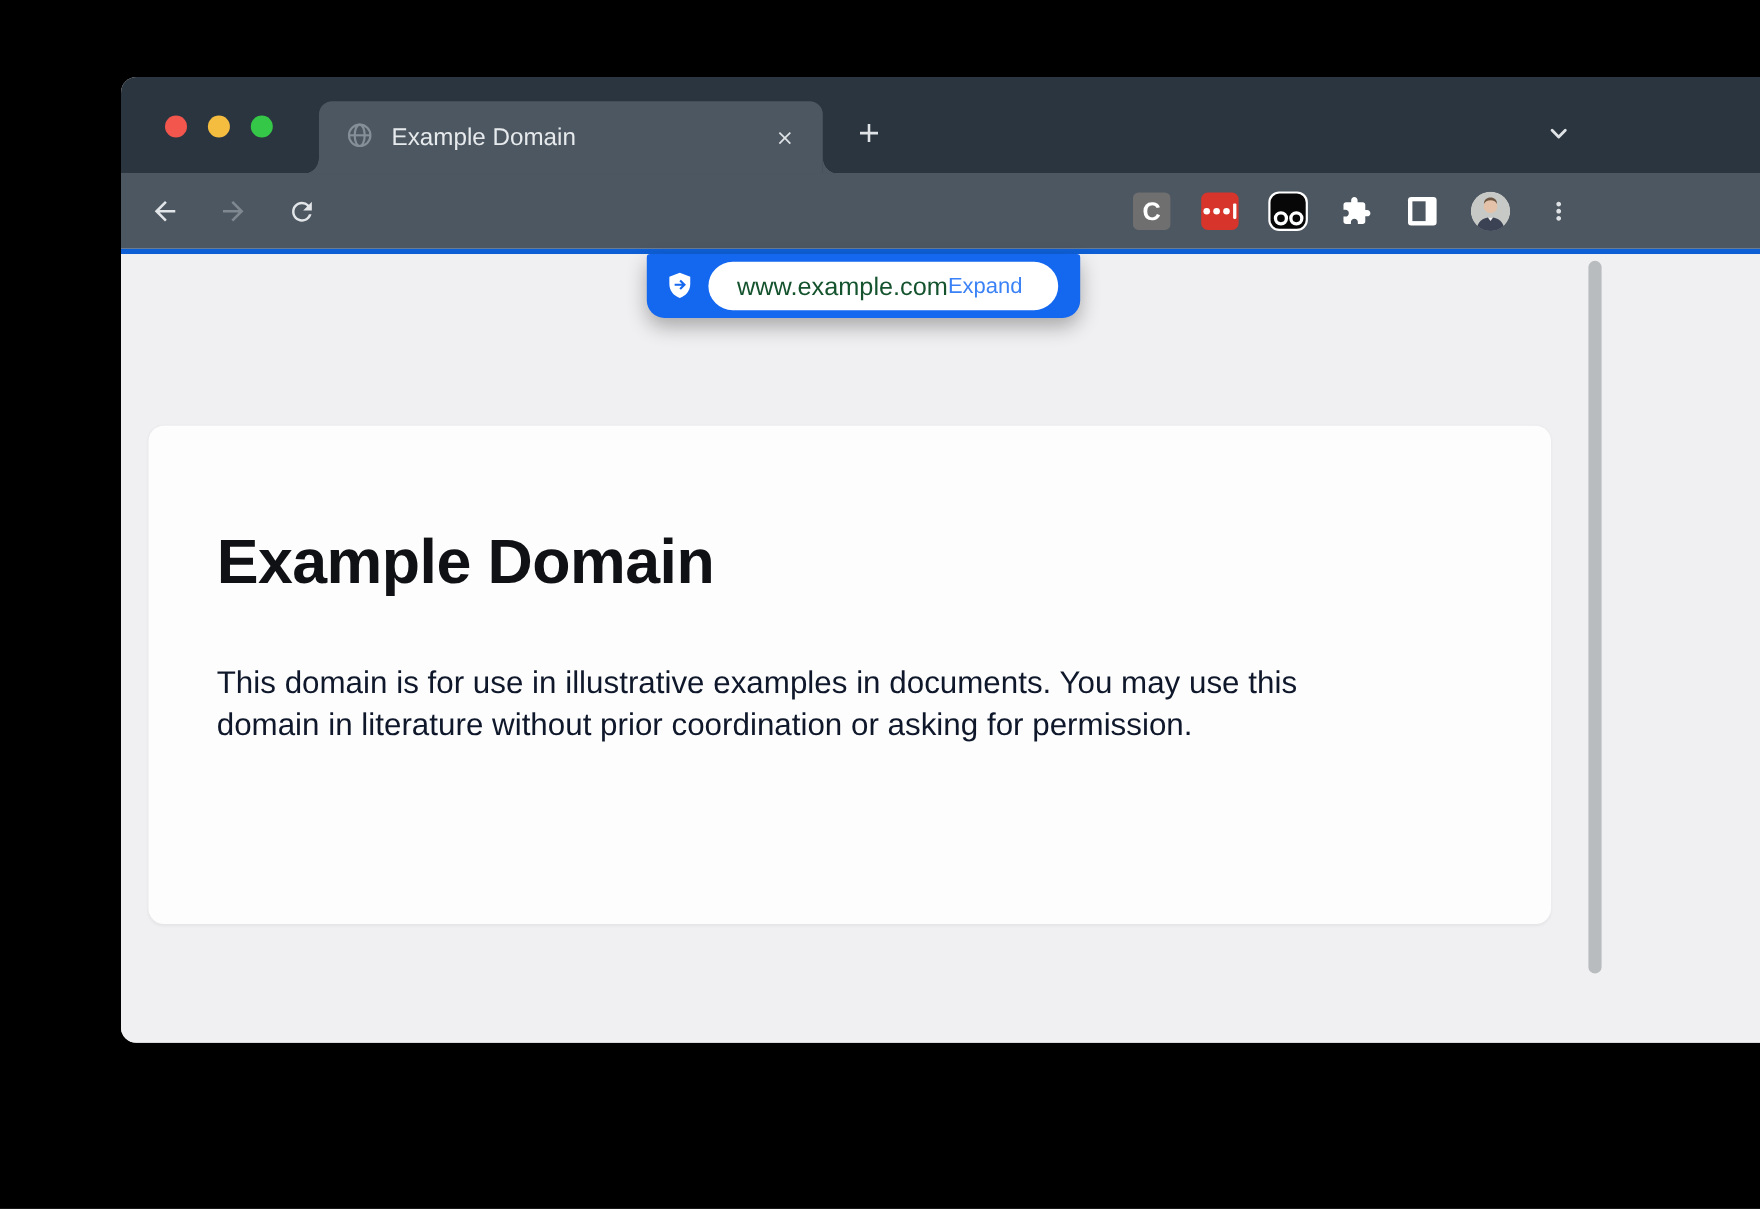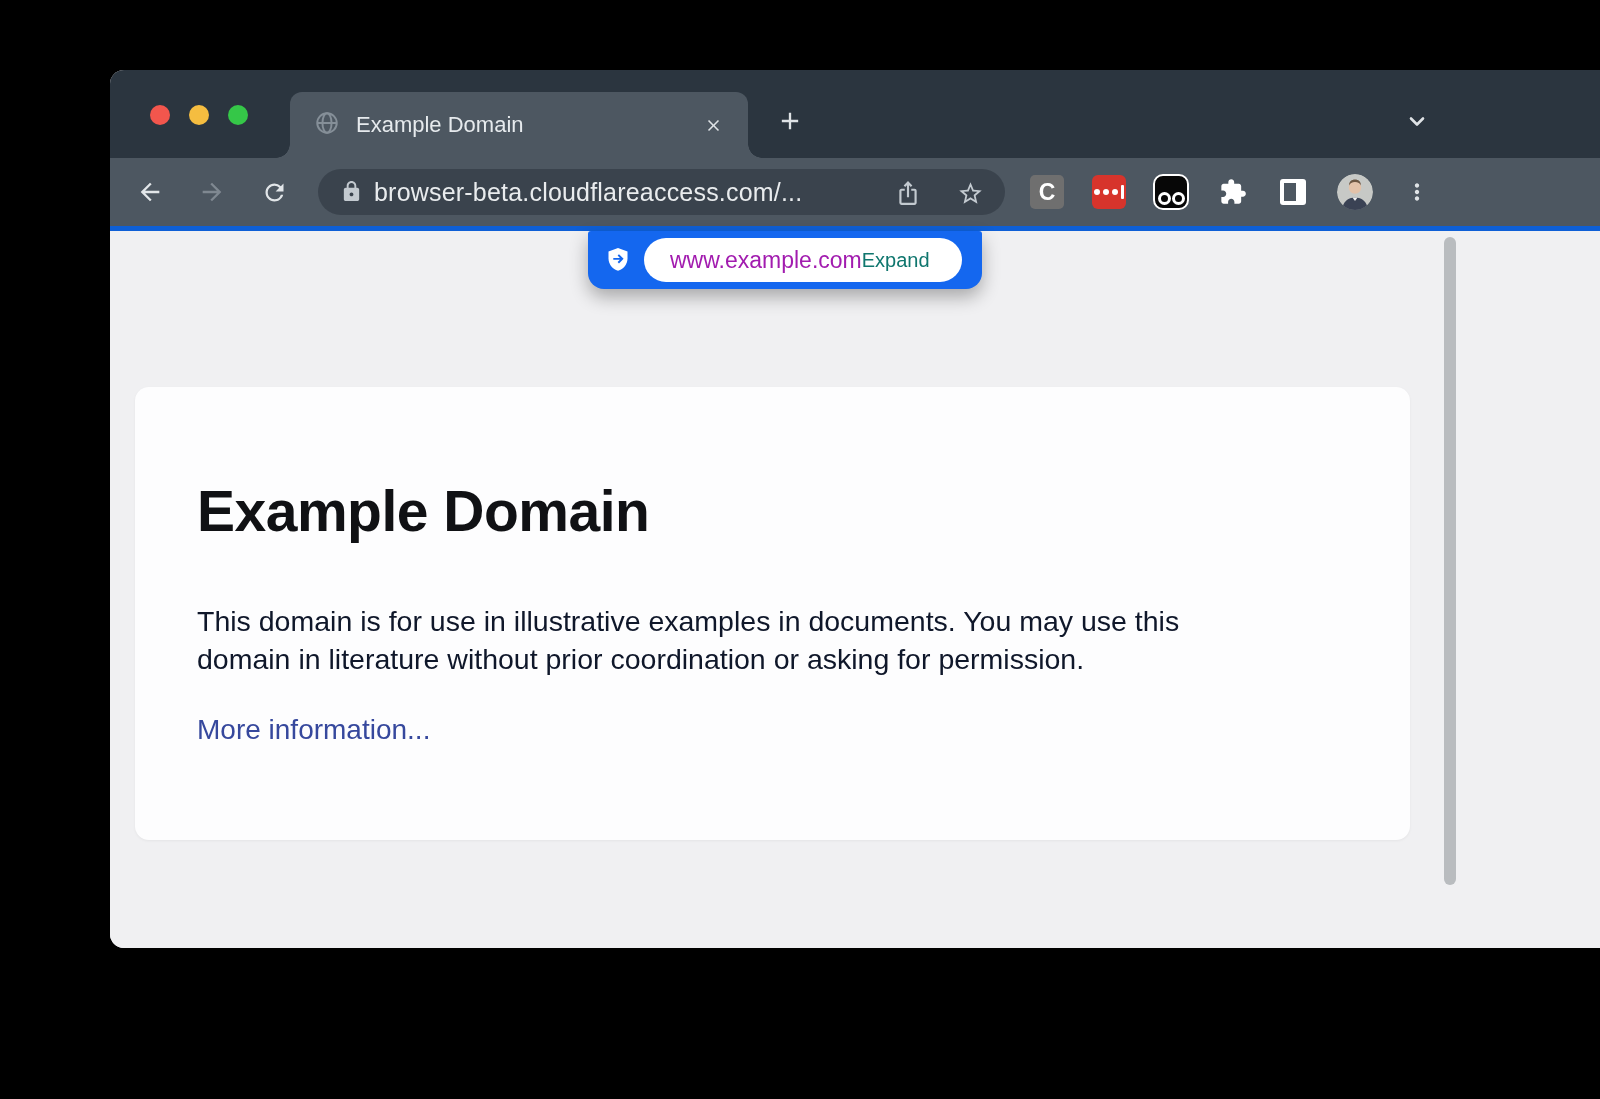--- a/index.html
+++ b/index.html
@@ -89,22 +89,22 @@
   .iso {
     position:absolute; left:478px; top:0; width:394px; height:58px;
     background:#1467ef; border-radius:3px 3px 16px 16px;
     box-shadow:0 8px 18px rgba(0,0,0,.30); cursor:pointer;
   }
   .iso .shield { position:absolute; left:16px; top:15px; }
   .iso .hostpill {
     position:absolute; left:56px; top:7px; width:318px; height:44px;
     background:#fff; border-radius:22px; display:flex; align-items:center;
   }
-  .iso .host   { margin-left:26px; font-size:23px; color:#a21caf; }
-  .iso .expand { margin-left:auto; margin-right:36px; font-size:20px; color:#0f766e; }
+  .iso .host   { margin-left:26px; font-size:23px; color:#14532d; }
+  .iso .expand { margin-left:auto; margin-right:36px; font-size:20px; color:#3b82f6; }
 
   .card {
     position:absolute; left:25px; top:156px; width:1275px; height:453px;
     background:#fdfdfe; border-radius:14px; box-shadow:0 1px 3px rgba(0,0,0,.05);
   }
   .card h1 {
     margin:96px 0 0 62px; font-size:57px; line-height:1; font-weight:bold;
     color:#101114; letter-spacing:-0.5px;
   }
   .card .body { margin:62px 62px 0 62px; font-size:28.5px; line-height:38px; color:#0f172a; }
@@ -170,38 +170,20 @@
       <svg width="28" height="28" viewBox="0 0 24 24" fill="#7f8891">
         <path d="M4 13h12.17l-5.59 5.59L12 20l8-8-8-8-1.41 1.41L16.17 11H4v2z"></path>
       </svg>
     </div>
     <div class="icon-btn btn-reload">
       <svg width="27" height="27" viewBox="0 0 24 24" fill="#e2e6e9">
         <path d="M17.65 6.35A7.95 7.95 0 0 0 12 4c-4.42 0-7.99 3.58-7.99 8s3.57 8 7.99 8c3.73 0 6.84-2.55 7.73-6h-2.08A5.99 5.99 0 0 1 12 18c-3.31 0-6-2.69-6-6s2.69-6 6-6c1.66 0 3.14.69 4.22 1.78L13 11h7V4l-2.35 2.35z"></path>
       </svg>
     </div>
 
-    <div class="urlbar">
-      <span class="lock">
-        <svg width="23" height="23" viewBox="0 0 24 24" fill="#c3cad0">
-          <path d="M18 8h-1V6c0-2.76-2.24-5-5-5S7 3.24 7 6v2H6c-1.1 0-2 .9-2 2v10c0 1.1.9 2 2 2h12c1.1 0 2-.9 2-2V10c0-1.1-.9-2-2-2zm-6 9c-1.1 0-2-.9-2-2s.9-2 2-2 2 .9 2 2-.9 2-2 2zM9 8V6c0-1.66 1.34-3 3-3s3 1.34 3 3v2H9z"></path>
-        </svg>
-      </span>
-      <span class="url-text">browser-beta.cloudflareaccess.com/...</span>
-      <span class="share">
-        <svg width="26" height="26" viewBox="0 0 24 24" fill="#c3cad0">
-          <path d="M16 5l-1.42 1.42-1.59-1.59V16h-1.98V4.83L9.42 6.42 8 5l4-4 4 4zm4 5v11c0 1.1-.9 2-2 2H6a2 2 0 0 1-2-2V10c0-1.11.89-2 2-2h3v2H6v11h12V10h-3V8h3a2 2 0 0 1 2 2z"></path>
-        </svg>
-      </span>
-      <span class="star">
-        <svg width="27" height="27" viewBox="0 0 24 24" fill="#c3cad0">
-          <path d="M22 9.24l-7.19-.62L12 2 9.19 8.63 2 9.24l5.46 4.73L5.82 21 12 17.27 18.18 21l-1.63-7.03L22 9.24zM12 15.4l-3.76 2.27 1-4.28-3.32-2.88 4.38-.38L12 6.1l1.71 4.04 4.38.38-3.32 2.88 1 4.28L12 15.4z"></path>
-        </svg>
-      </span>
-    </div>
 
     <div class="ext ext-c">
       <span>C</span>
     </div>
     <div class="ext ext-lp">
       <i></i>
         <i></i>
         <i></i>
         <b></b>
     </div>
@@ -252,19 +234,18 @@
         <span class="expand">Expand</span>
       </span>
     </div>
 
     <div class="card">
       <h1>Example Domain</h1>
       <div class="body">
         <span>This domain is for use in illustrative examples in documents. You may use this</span>
         <span>domain in literature without prior coordination or asking for permission.</span>
       </div>
-      <a class="link">More information...</a>
     </div>
 
     <div class="scroll-thumb"></div>
   </div>
 
 </div>
 
 </body></html>

